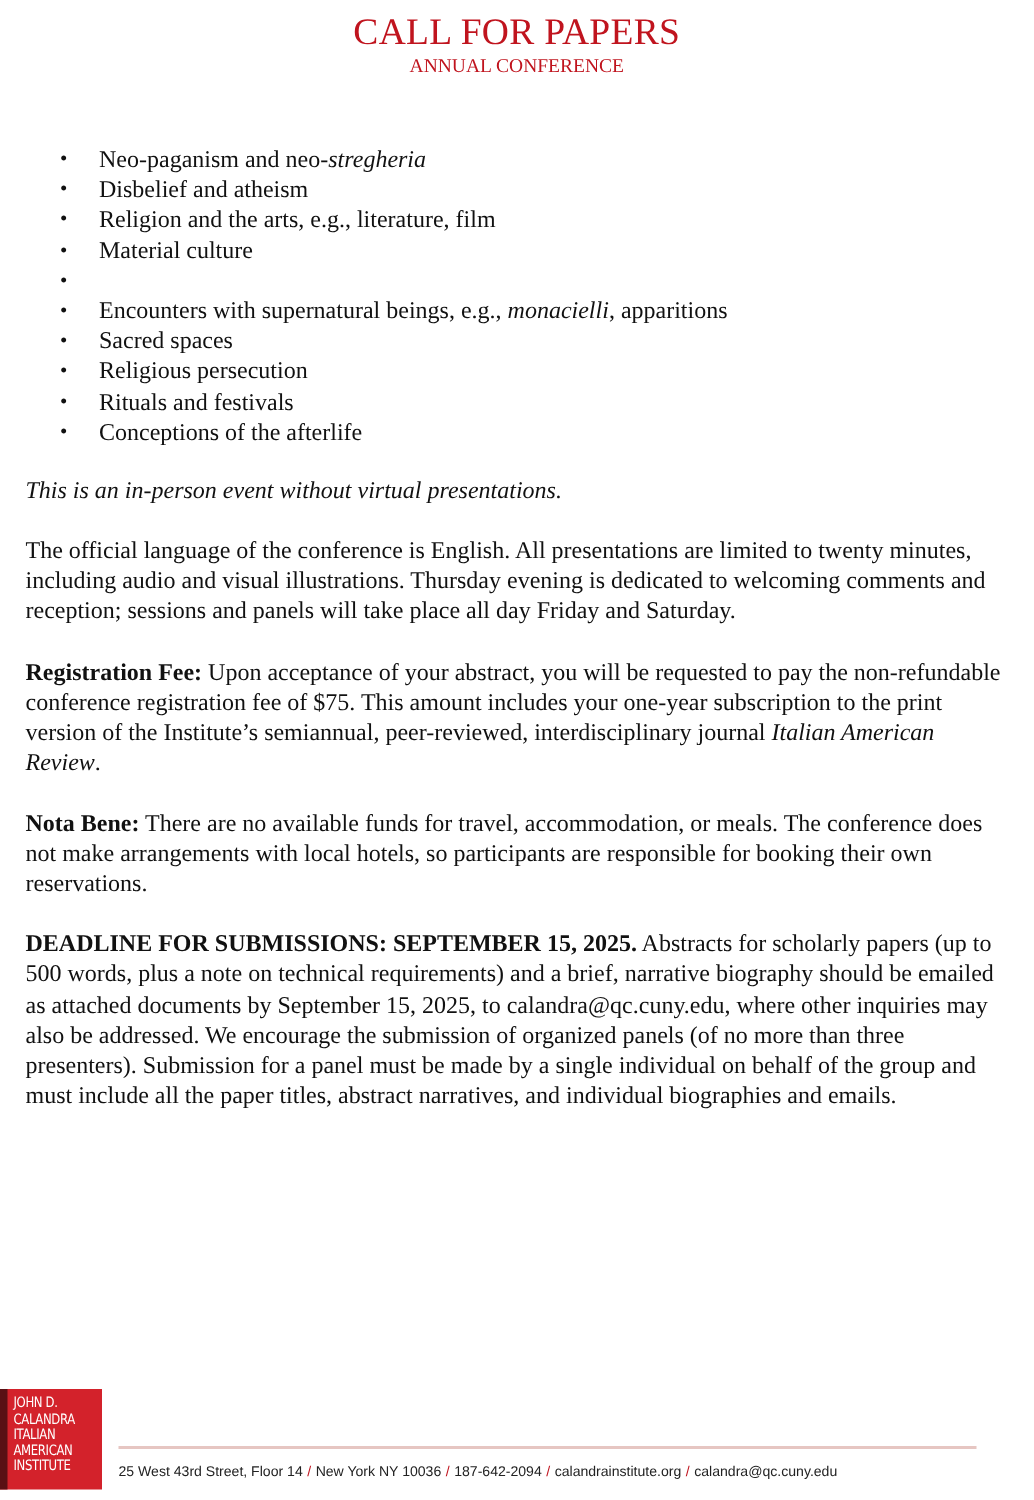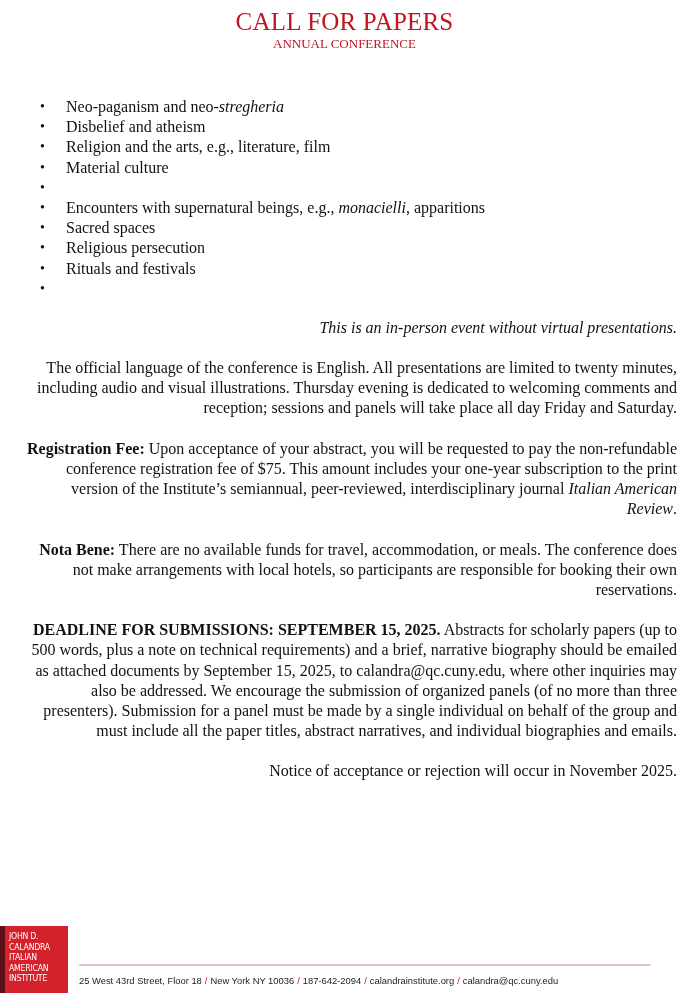--- a/index.html
+++ b/index.html
@@ -57,21 +57,20 @@
       white-space: nowrap;
     }
     ul.topics li .bullet {
       position: absolute;
       left: 23px;
       top: 0;
       font-size: 14px;
     }
     p {
       margin: 0;
-      text-align: right;
     }
     .note {
       margin-top: 19px;
       font-style: italic;
     }
     .para {
       margin-top: 20px;
     }
     .lead {
       font-weight: bold;
@@ -136,43 +135,42 @@
   <ul class="topics">
     <li><span class="bullet">•</span><span>Neo-paganism and neo-</span><em>stregheria</em><span></span></li>
     <li><span class="bullet">•</span><span>Disbelief and atheism</span></li>
     <li><span class="bullet">•</span><span>Religion and the arts, e.g., literature, film</span></li>
     <li><span class="bullet">•</span><span>Material culture</span></li>
     <li><span class="bullet">•</span></li>
     <li><span class="bullet">•</span><span>Encounters with supernatural beings, e.g., </span><em>monacielli</em><span>, apparitions</span></li>
     <li><span class="bullet">•</span><span>Sacred spaces</span></li>
     <li><span class="bullet">•</span><span>Religious persecution</span></li>
     <li><span class="bullet">•</span><span>Rituals and festivals</span></li>
-    <li><span class="bullet">•</span></li>
+    <li><span class="bullet">•</span><span>Conceptions of the afterlife</span></li>
   </ul>
 
   <p class="note">This is an in-person event without virtual presentations.</p>
 
   <p class="para">The official language of the conference is English. All presentations are limited to twenty minutes, including audio and visual illustrations. Thursday evening is dedicated to welcoming comments and reception; sessions and panels will take place all day Friday and Saturday.</p>
 
   <p class="para"><span class="lead">Registration Fee:</span><span> Upon acceptance of your abstract, you will be requested to pay the non-refundable conference registration fee of $75. This amount includes your one-year subscription to the print version of the Institute’s semiannual, peer-reviewed, interdisciplinary journal </span><em>Italian American Review</em><span>.</span></p>
 
   <p class="para"><span class="lead">Nota Bene:</span><span> There are no available funds for travel, accommodation, or meals. The conference does not make arrangements with local hotels, so participants are responsible for booking their own reservations.</span></p>
 
   <p class="para"><span class="lead">DEADLINE FOR SUBMISSIONS: SEPTEMBER 15, 2025.</span><span> Abstracts for scholarly papers (up to 500 words, plus a note on technical requirements) and a brief, narrative biography should be emailed as attached documents by September 15, 2025, to calandra@qc.cuny.edu, where other inquiries may also be addressed. We encourage the submission of organized panels (of no more than three presenters). Submission for a panel must be made by a single individual on behalf of the group and must include all the paper titles, abstract narratives, and individual biographies and emails.</span></p>
 
-  <p class="para">Notice of acceptance or rejection will occur in November 2025.</p>
 </main>
 
 <div class="footer-logo">
   <span>JOHN D.</span>
   <span>CALANDRA</span>
   <span>ITALIAN</span>
   <span>AMERICAN</span>
   <span>INSTITUTE</span>
 </div>
 
 <div class="footer-rule"></div>
 
 <div class="footer-text">
   <div>
-    <span>25 West 43rd Street, Floor 18</span><span class="sep">/</span><span>New York NY 10036</span><span class="sep">/</span><span>187-642-2094</span><span class="sep">/</span><span>calandrainstitute.org</span><span class="sep">/</span><span>calandra@qc.cuny.edu</span>
+    <span>25 West 43rd Street, Floor 14</span><span class="sep">/</span><span>New York NY 10036</span><span class="sep">/</span><span>187-642-2094</span><span class="sep">/</span><span>calandrainstitute.org</span><span class="sep">/</span><span>calandra@qc.cuny.edu</span>
   </div>
 </div>
 
 </body></html>

